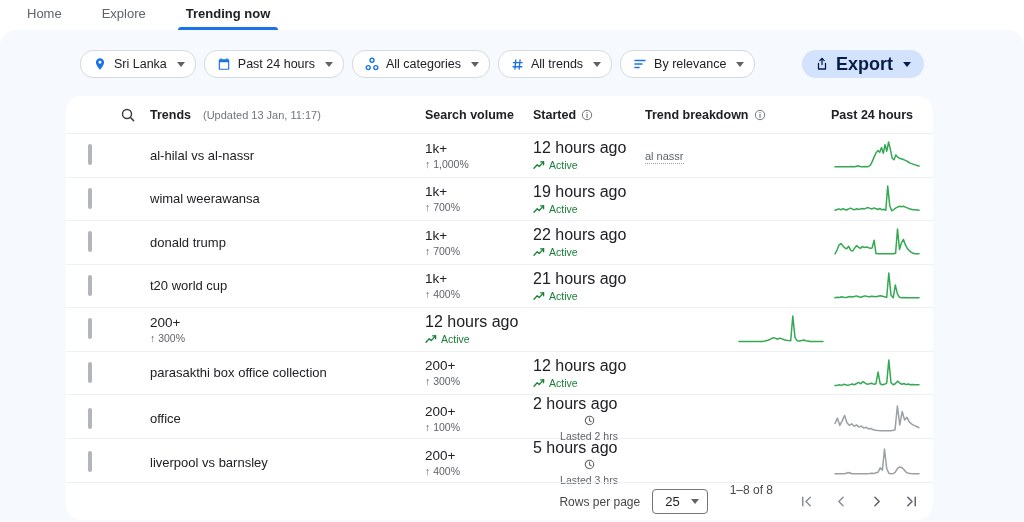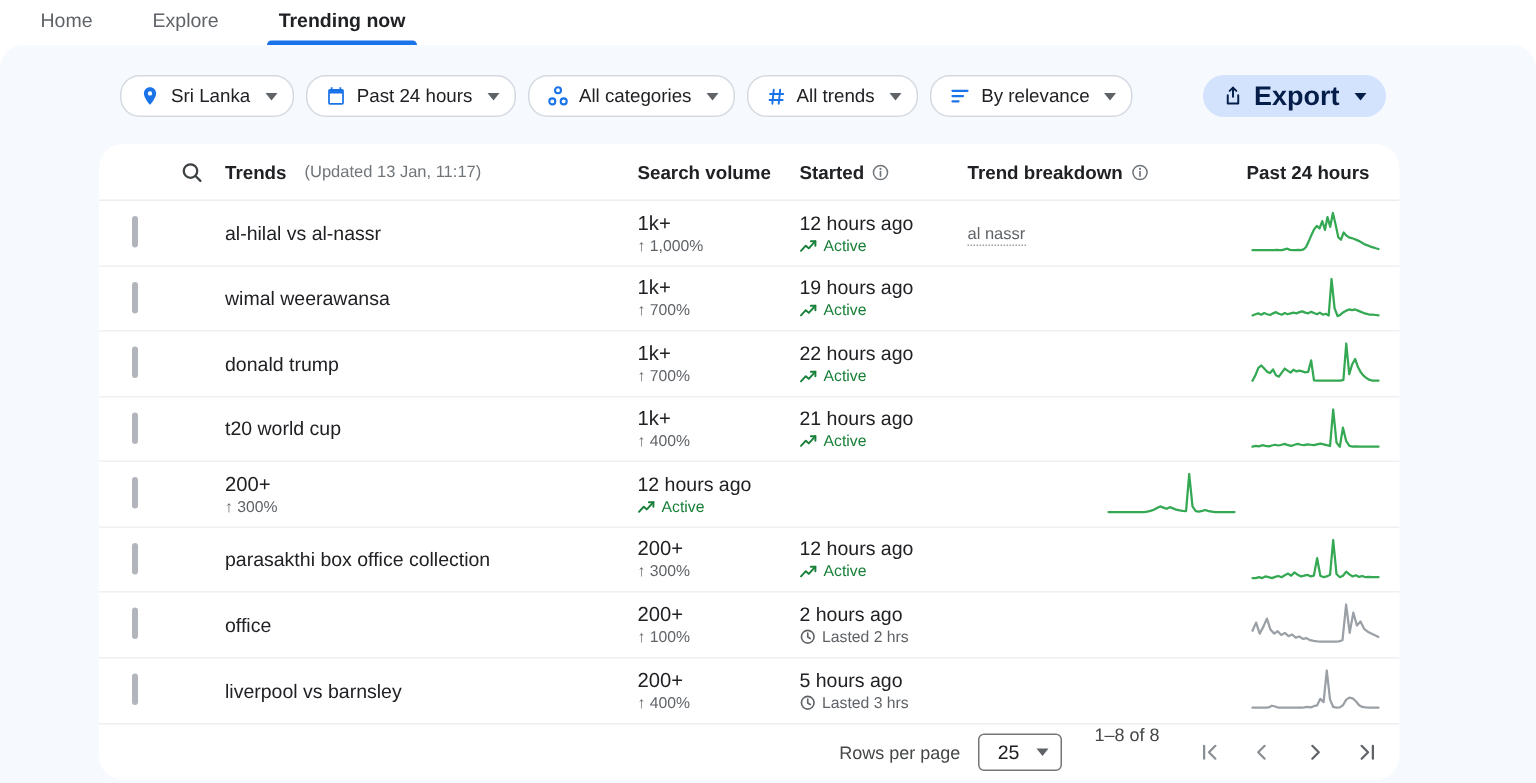--- a/index.html
+++ b/index.html
@@ -38,24 +38,24 @@
   .updated { font-size:11px; font-weight:400; color:#70757a; }
   .past-col { justify-content:flex-end; }
 
   .rows { flex:1; }
   .trow { height:43.5px; padding:0 12px 0 22px; border-bottom:1px solid #eef0f3; cursor:pointer; }
   .trow:last-child { border-bottom:none; }
   .checkbox { width:15px; height:15px; border:2px solid #b2b6bc; border-radius:2px; background:#fff; cursor:pointer; }
   .title { font-size:13px; color:#202124; }
   .vol-main { font-size:13.5px; color:#202124; }
   .vol-sub { font-size:10.5px; color:#5f6368; margin-top:2px; }
-  .started-main { font-size:13px; color:#202124; }
+  .started-main { font-size:16px; color:#202124; }
   .status { font-size:10.5px; margin-top:2px; display:flex; align-items:center; gap:4px; }
   .status.active { color:#188038; }
-  .status.lasted { color:#5f6368; }
+  .status.lasted { color:#5f6368;flex-direction:column; }
   .bd-chip { font-size:11px; color:#5f6368; border-bottom:1.5px dotted #9aa0a6; padding-bottom:1px; cursor:pointer; }
   .spark-cell { display:flex; justify-content:flex-end; }
 
   
   .tfoot { height:38px; display:flex; justify-content:flex-end; gap:22px;
            padding-right:14px; font-size:12px; color:#444746; border-top:1px solid #eceef1; }
   .rpp { display:flex; align-items:center; gap:12px; }
   .rpp-select { display:flex; align-items:center; gap:8px; border:1px solid #747775; border-radius:4px;
                 padding:4px 8px 4px 12px; font-size:13px; color:#202124; cursor:pointer; background:#fff; }
   .pager { display:flex; align-items:center; gap:20px; margin-left:4px; }

